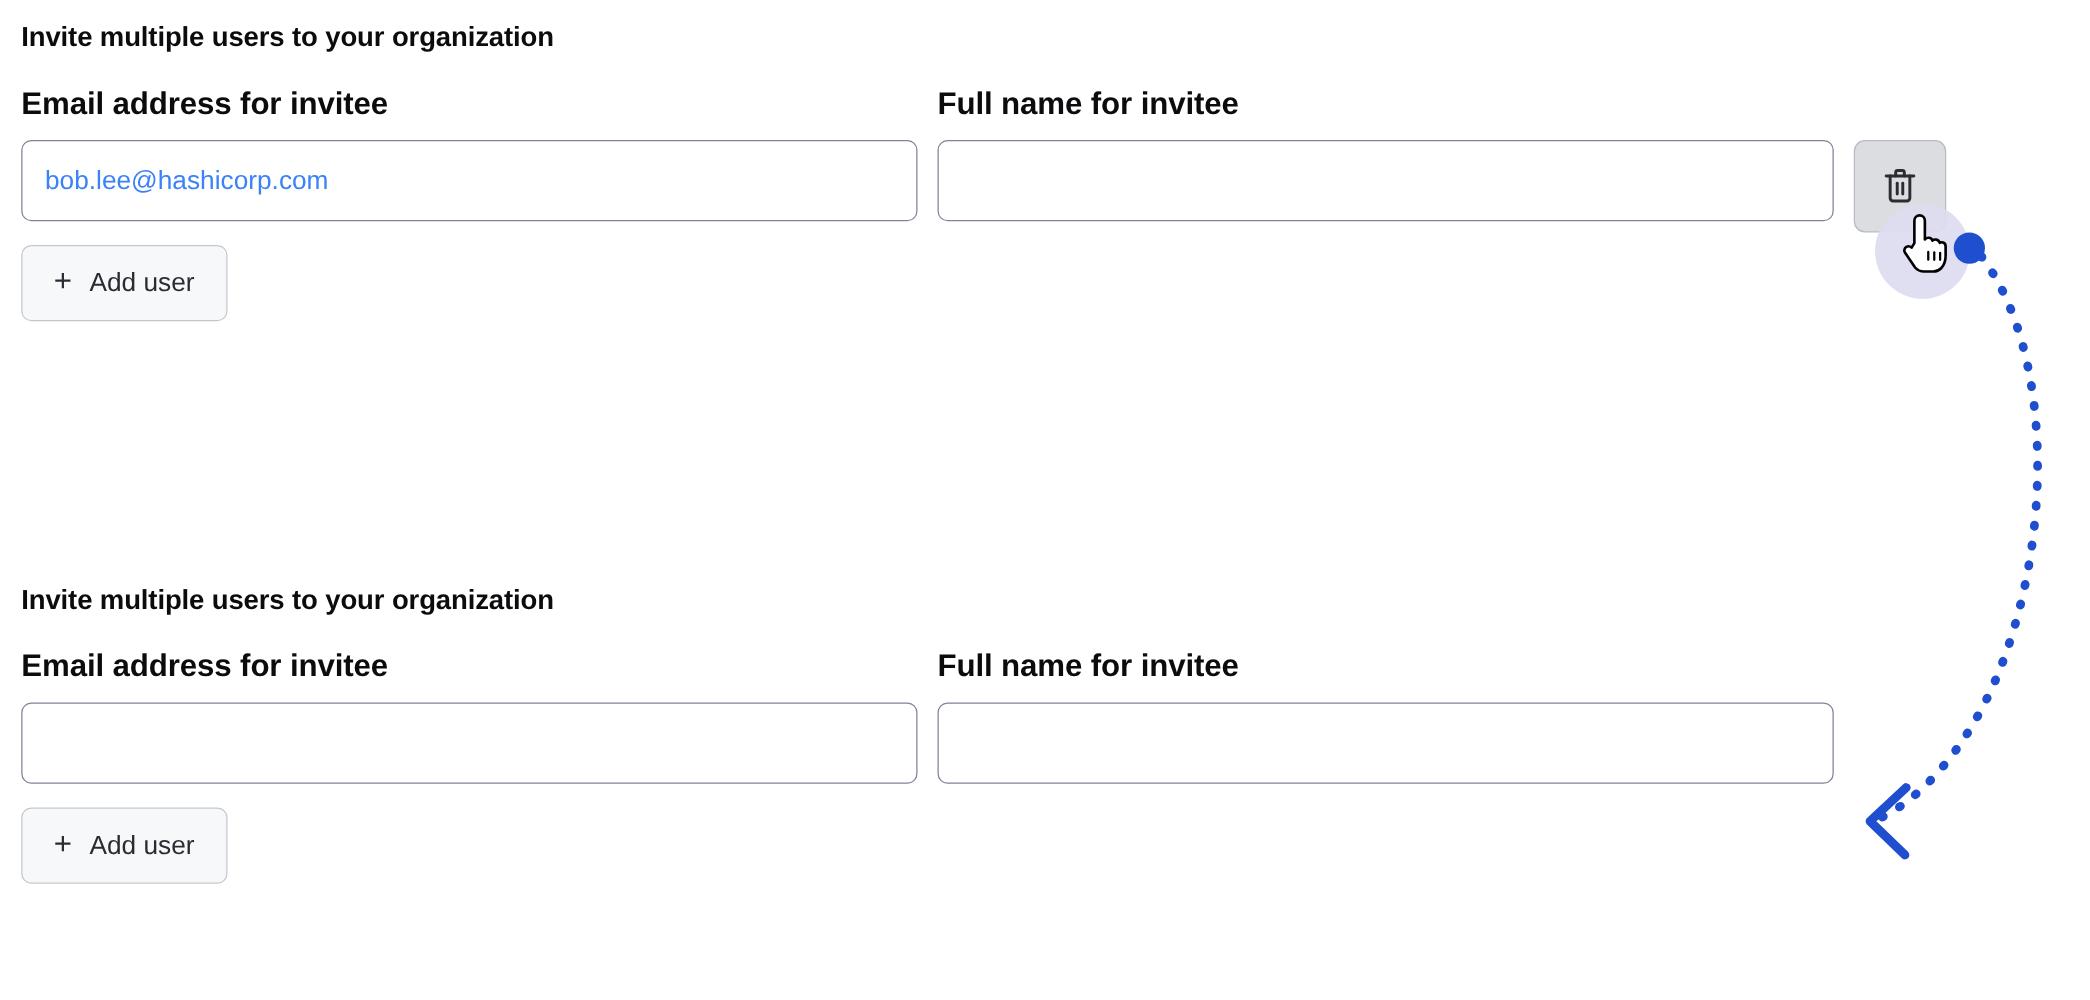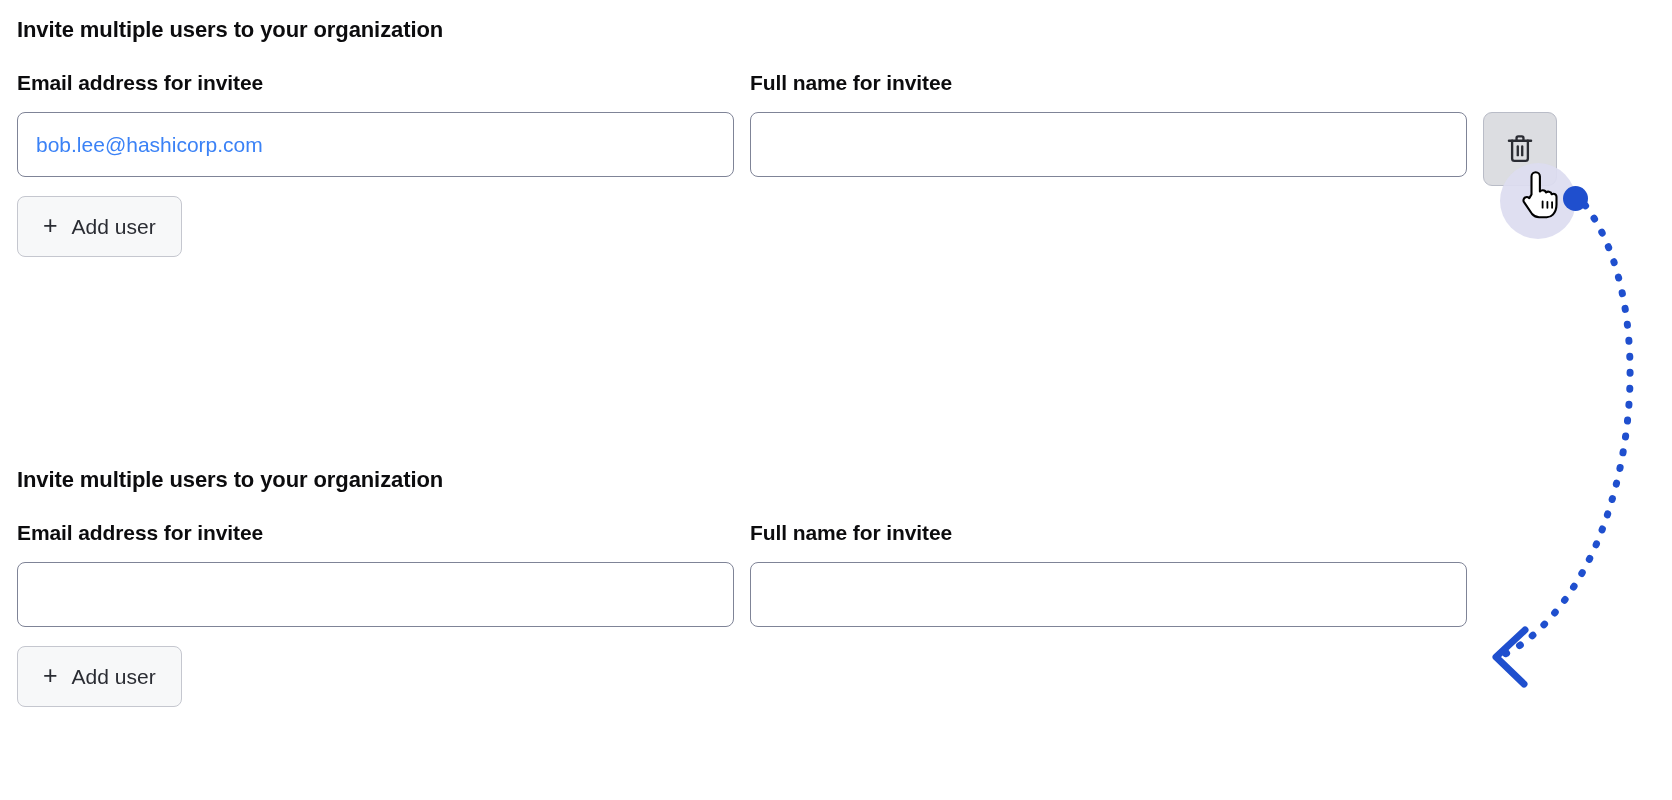--- a/index.html
+++ b/index.html
@@ -42,21 +42,21 @@
     margin-top: 26px;
     display: flex;
     align-items: flex-start;
   }
 
   .field-col { position: relative; }
   .field-col.email     { width: 717px; }
   .field-col.fullname  { width: 717px; margin-left: 16px; }
 
   .field-label {
-    font-size: 21px;
+    font-size: 25px;
     font-weight: bold;
     color: #0c0c0e;
     line-height: 26px;
     letter-spacing: -0.1px;
     white-space: nowrap;
   }
 
   .text-input {
     display: block;
     margin-top: 16px;

